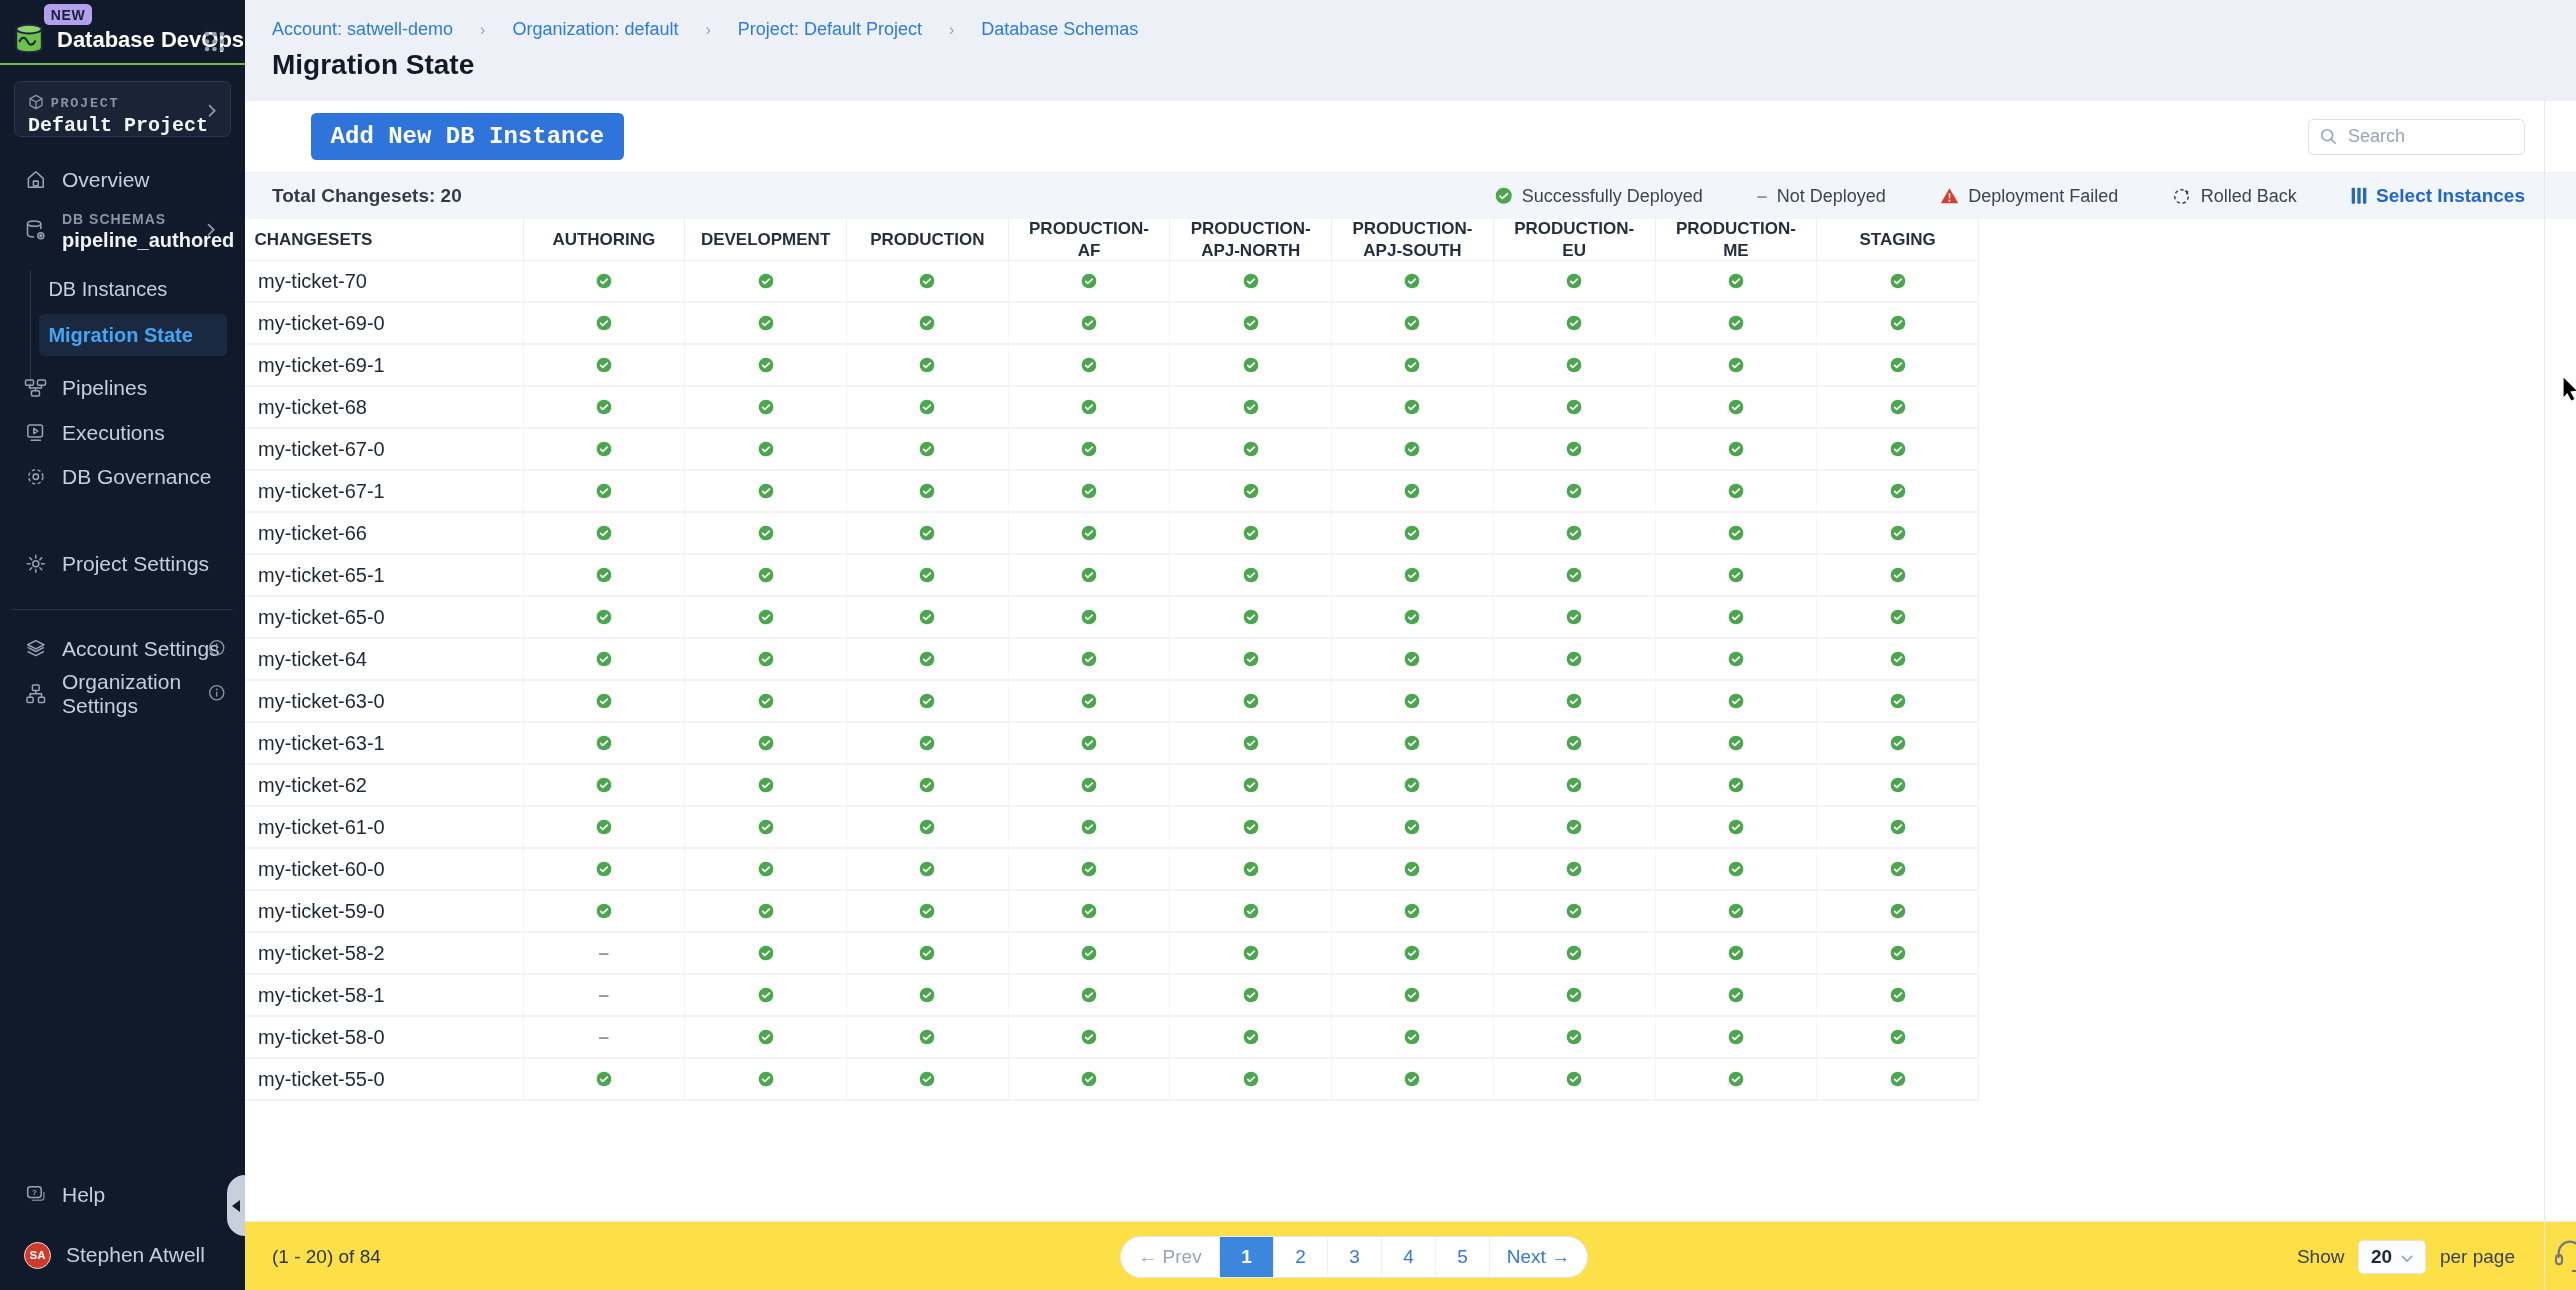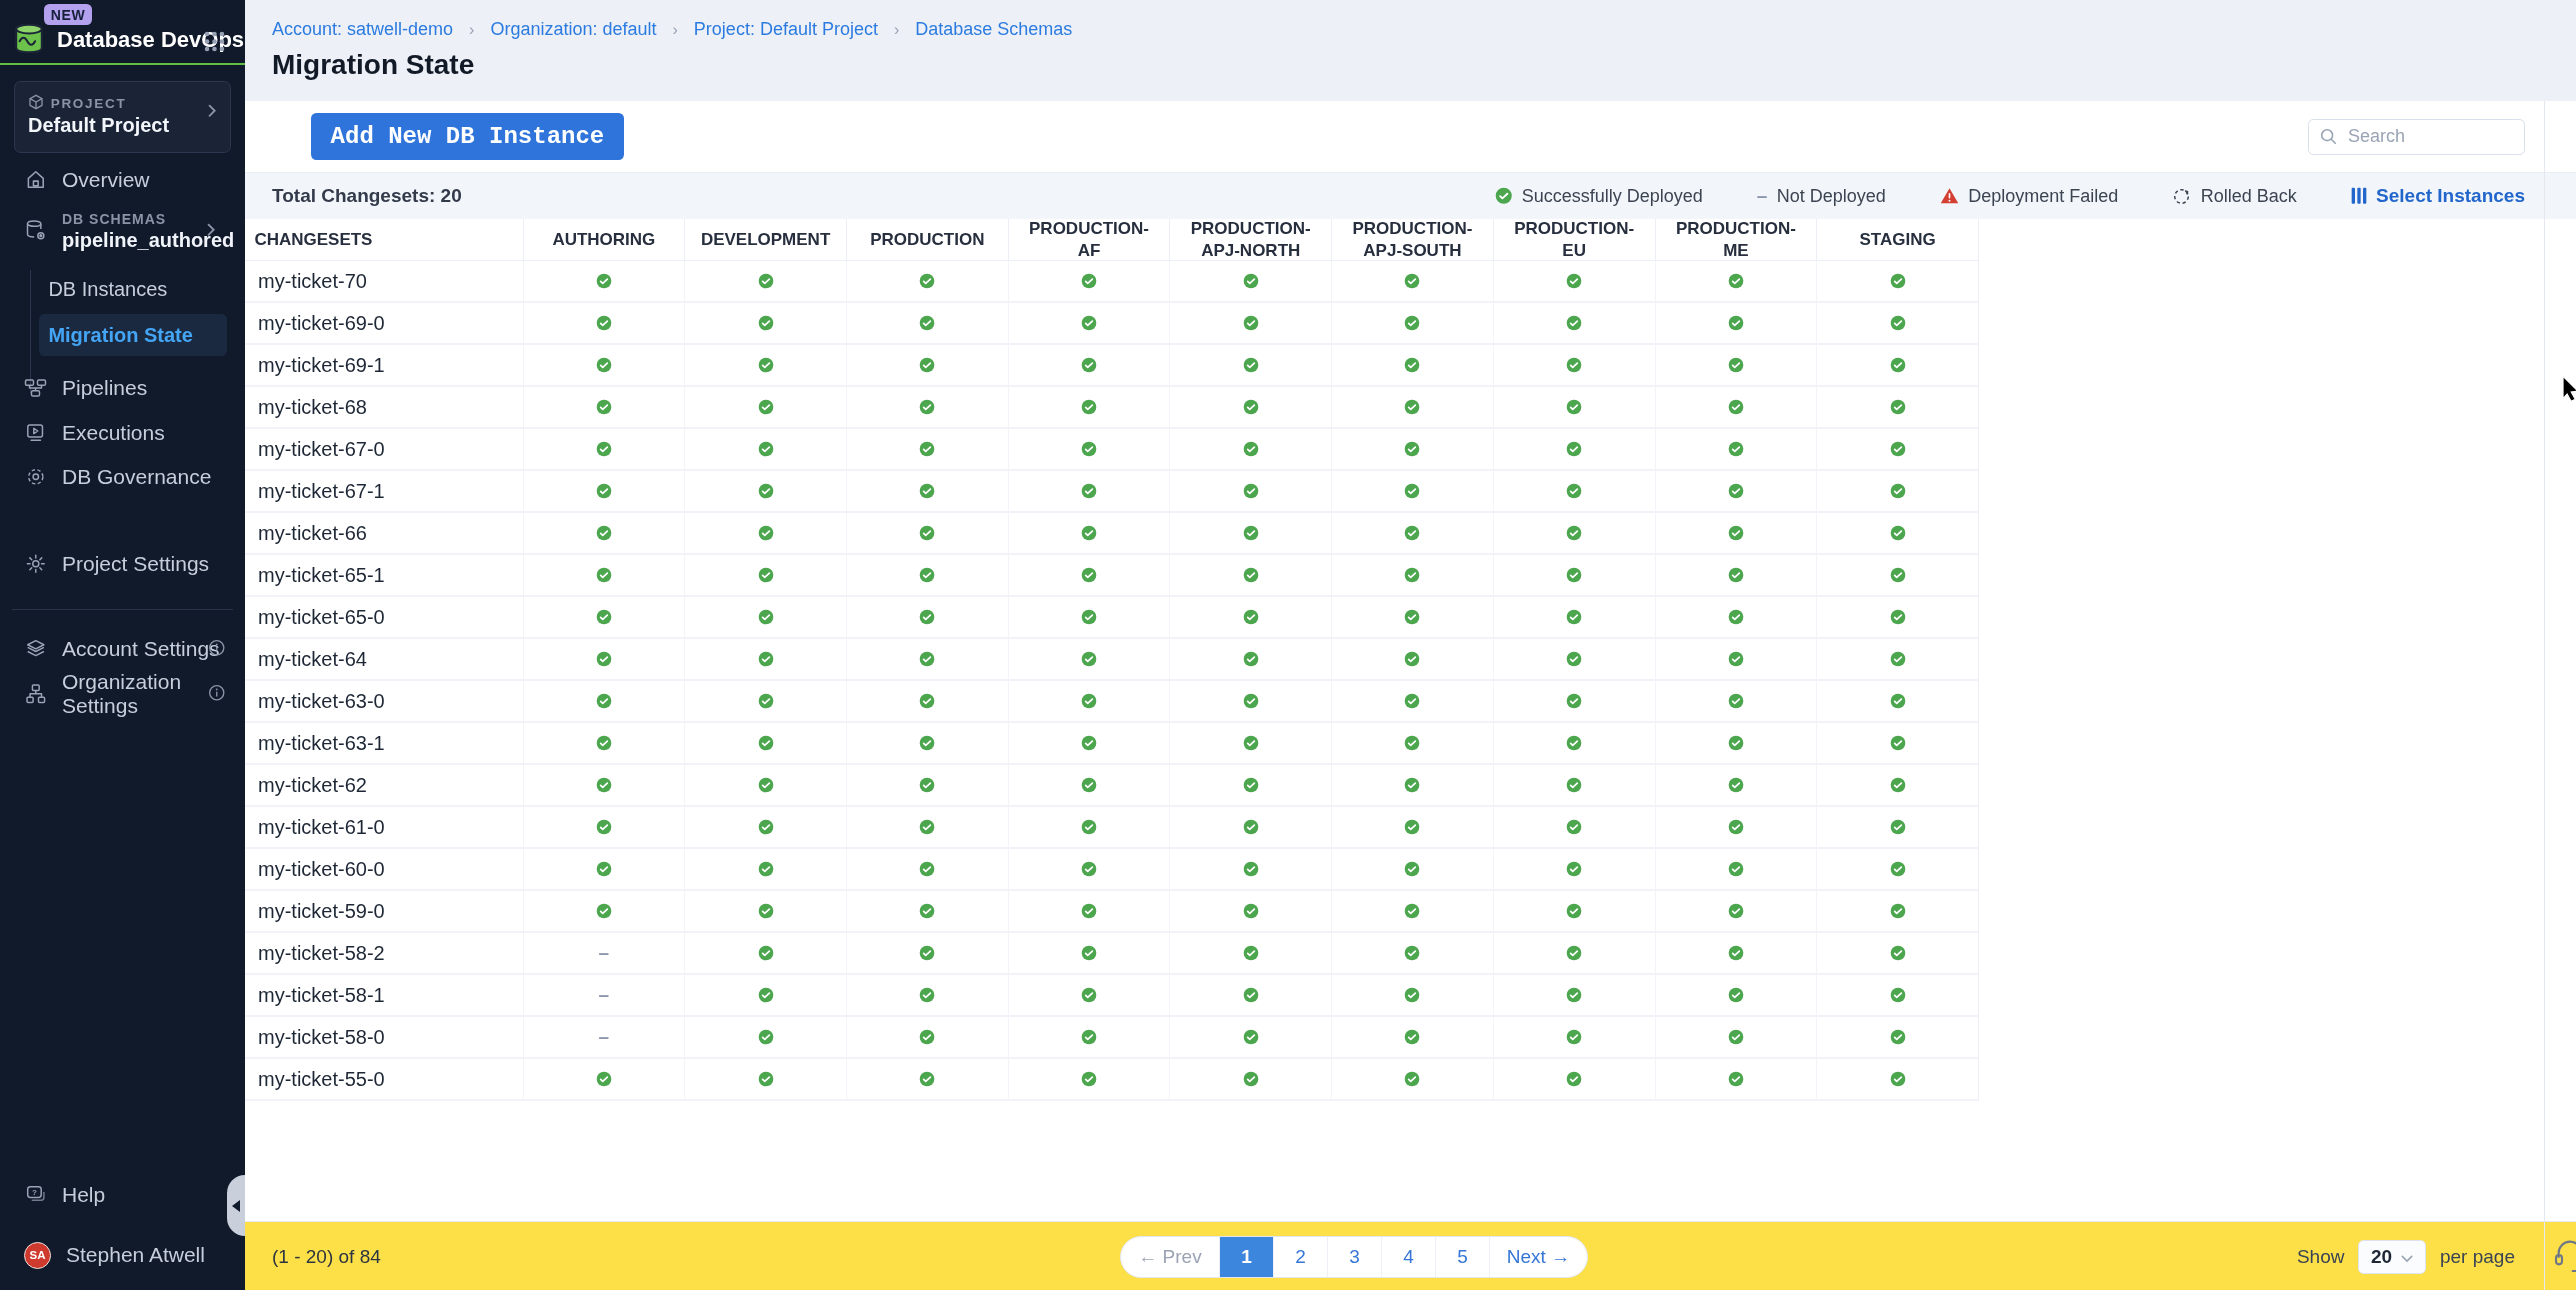--- a/index.html
+++ b/index.html
@@ -7,21 +7,21 @@
   body { font-family:"Liberation Sans", sans-serif; background:#edf1f7; position:relative; }
 
   
   .sidebar { position:absolute; left:0; top:0; width:245px; height:1291px; background:#111a2b; z-index:5; }
   .sb-header { position:relative; height:65px; border-bottom:2.7px solid #63bd47; }
   .new-badge { position:absolute; left:28px; top:4px; background:#b3a1ee; color:#161f39; font-size:14px; font-weight:bold; padding:2.7px 6.7px; border-radius:5.4px; letter-spacing:0.7px;margin-left:16px; }
   .logo { position:absolute; left:12px; top:23px; }
   .app-title { position:absolute; left:57px; top:27px; color:#ffffff; font-size:22px; font-weight:bold; white-space:nowrap; }
   .grid-icon { position:absolute; right:19px; top:30px; color:#98a1b3; cursor:pointer; }
 
-  .project-box { position:absolute; left:13.5px; top:81px; width:217px; height:72px; background:#1a2436; border:1.3px solid #2c3850; border-radius:6.7px; cursor:pointer; }
+  .project-box { position:absolute; left:13.5px; top:81px; width:217px; height:56px; background:#1a2436; border:1.3px solid #2c3850; border-radius:6.7px; cursor:pointer;font-family:Liberation Mono, monospace; }
   .project-label-row { position:absolute; left:13.5px; top:12px; display:flex; align-items:center; gap:6.7px; color:#8b94a6; }
   .project-label { font-size:13.5px; font-weight:bold; letter-spacing:1.7px; }
   .project-name { position:absolute; left:13.5px; top:32px; color:#f2f5fa; font-size:20px; font-weight:600; }
   .project-chevron { position:absolute; right:9.4px; top:20px; color:#8b94a6; }
 
   .nav-item { position:absolute; left:0; width:245px; height:40px; display:flex; align-items:center; gap:15px; padding-left:24px; color:#c7cedb; font-size:21px; cursor:pointer; }
   .nav-item .ni-icon { width:23px; display:flex; justify-content:center; color:#9aa3b6; flex-shrink:0; }
   .nav-two-line { height:58px; }
   .nav-small-label { font-size:14px; color:#8b94a6; letter-spacing:1px; font-weight:bold; }
   .nav-strong { font-size:20px; font-weight:bold; color:#f0f3f9; margin-top:2px; }
@@ -32,21 +32,21 @@
   .sb-divider { position:absolute; left:12px; top:609px; width:221px; height:0.7px; background:#2a3447; }
   .info-dot { position:absolute; right:20px; color:#8b94a6; }
 
   .avatar { width:27px; height:27px; border-radius:50%; background:#cf3a2e; color:#fff; font-size:11.5px; font-weight:bold; display:flex; align-items:center; justify-content:center; flex-shrink:0; border:1.3px solid #e8e2df; }
   .collapse-handle { position:absolute; left:227px; top:1175px; width:17.5px; height:61px; background:#c9d0dc; border-radius:30px 0 0 30px; cursor:pointer; display:flex; align-items:center; justify-content:center; }
   .collapse-handle .tri { width:0; height:0; border-top:6px solid transparent; border-bottom:6px solid transparent; border-right:8px solid #111a2b; }
 
   
   .main { position:absolute; left:245px; top:0; right:0; bottom:0; }
   .topbar { padding:19px 0 0 27px; }
-  .breadcrumb { display:flex; align-items:center; gap:16px; font-size:18px; }
+  .breadcrumb { display:flex; align-items:center; gap:27px; font-size:18px; }
   .crumb { color:#2c7be0; cursor:pointer; text-decoration:none; }
   .crumb-sep { color:#98a2b3; font-size:16px; }
   .page-title { margin-top:9.4px; font-size:28px; font-weight:bold; color:#121a28; }
 
   .card { position:absolute; left:0; top:101px; right:0; bottom:0; background:#ffffff; }
   .right-divider { position:absolute; top:0; bottom:0; left:2299px; width:1.3px; background:#e4e8f0; z-index:3; }
 
   .toolbar { height:71px; display:flex; align-items:center; justify-content:space-between; padding:0 51px 0 27px; }
   .add-btn { background:#2e74da; color:#fff; font-size:24px; font-weight:bold; border:none; border-radius:5.4px; padding:10px 19.6px; cursor:pointer; font-family:Liberation Mono, monospace;margin-left:39px; }
   .search-wrap { position:relative; width:217px; }

